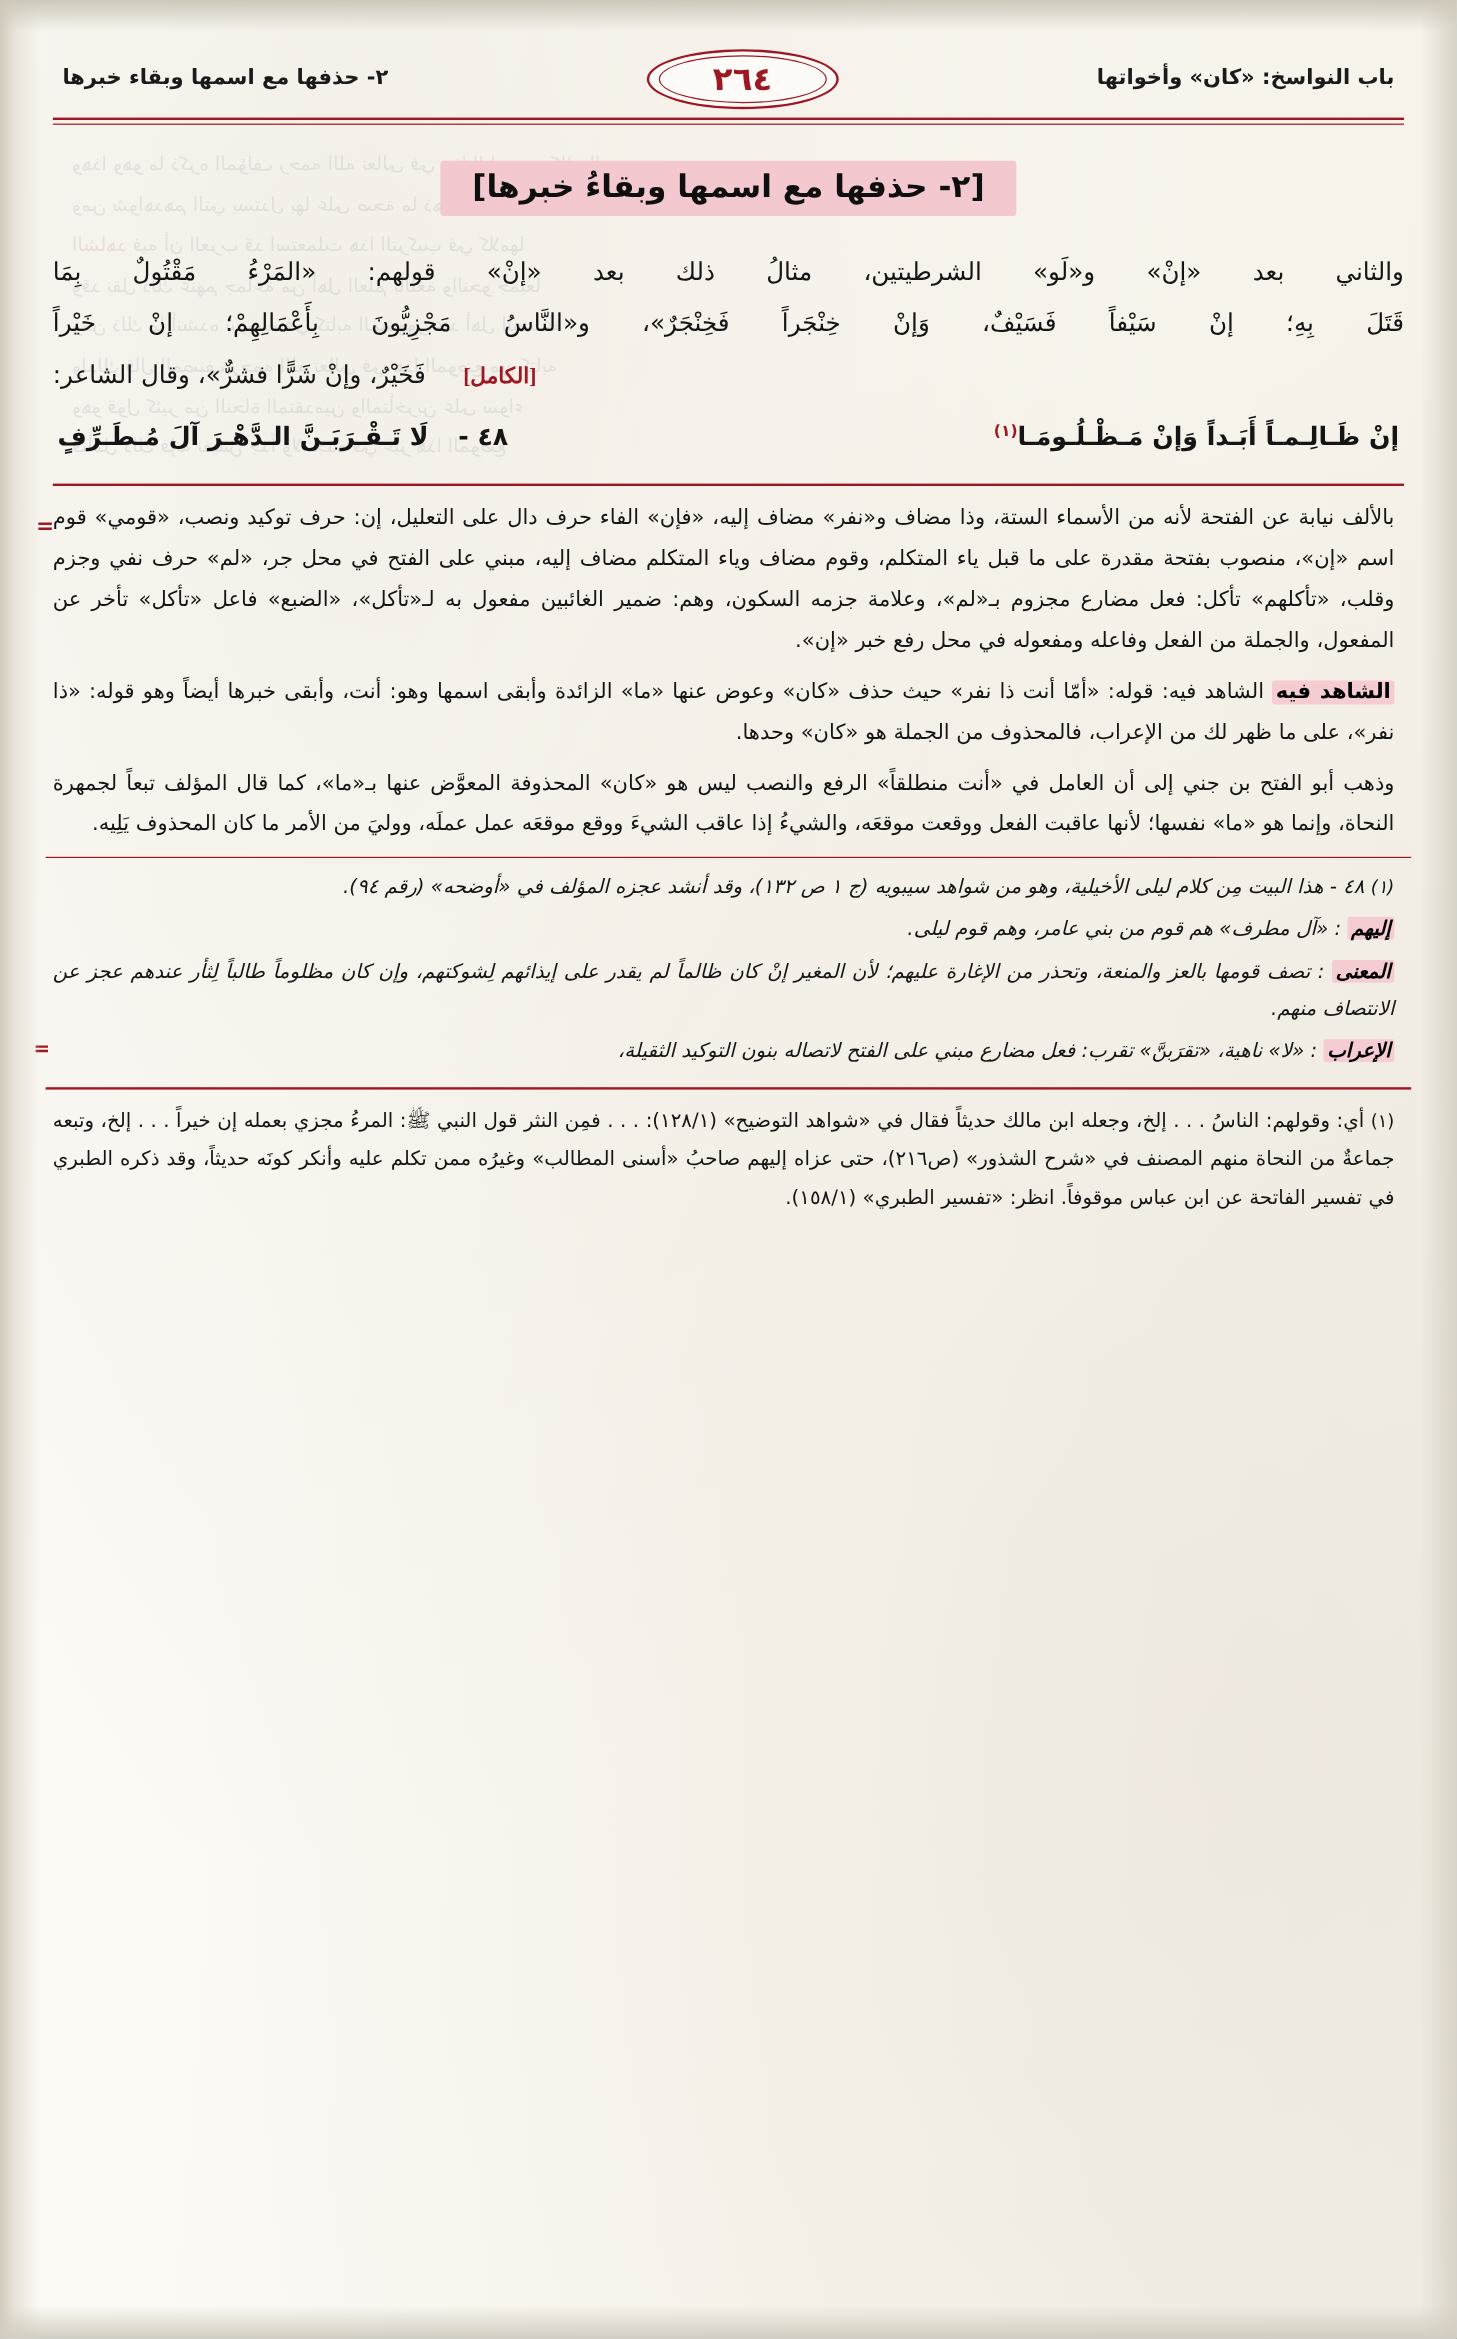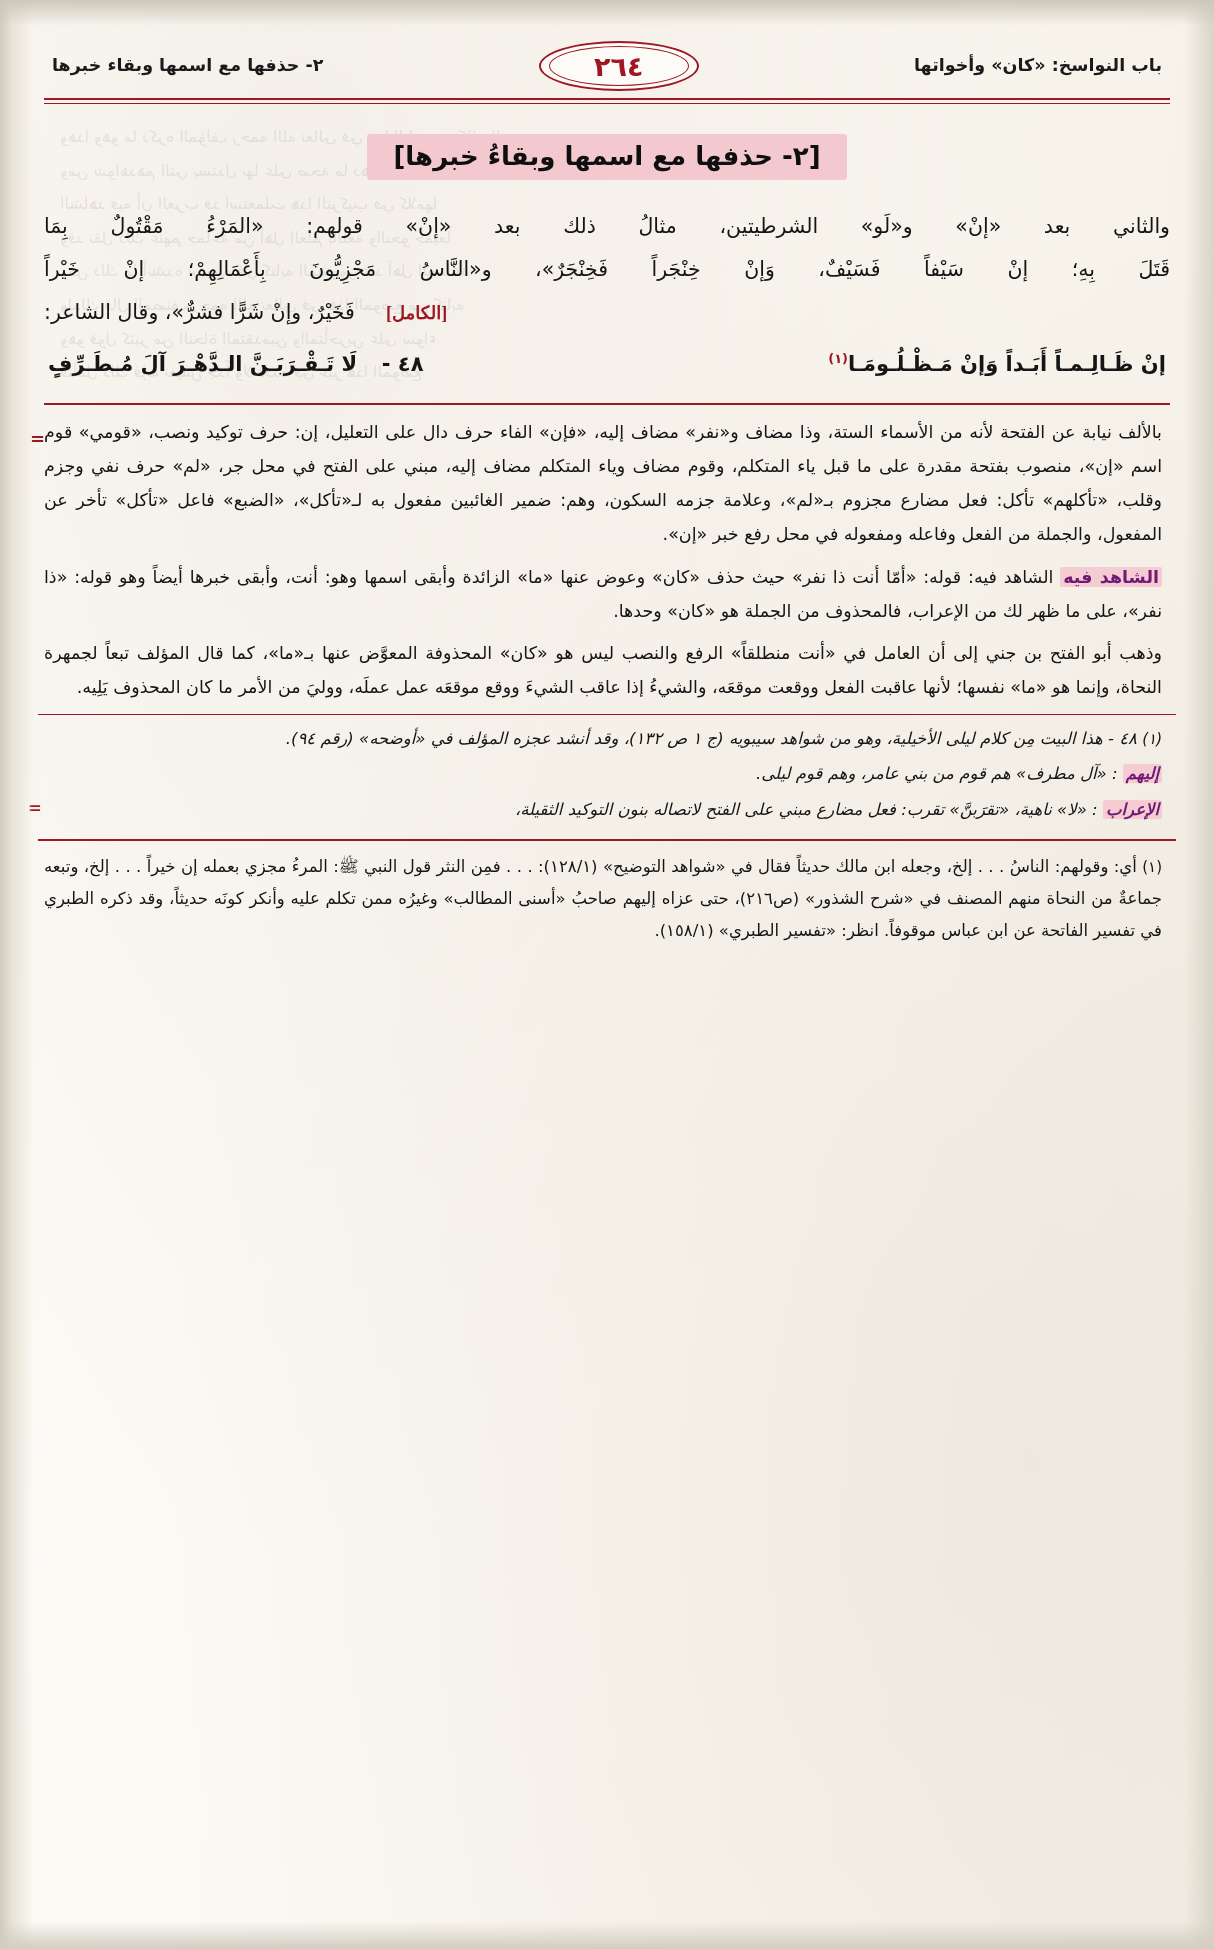--- a/index.html
+++ b/index.html
@@ -184,21 +184,21 @@
   .commentary p { margin: 0 0 8px 0; }
   .cont-mark {
     position: absolute;
     left: -8px;
     top: 6px;
     color: #9d1822;
     font-size: 18px;
     font-weight: bold;
   }
   .hl {
-    color: #701a75;
+    color: #000000;
     font-weight: bold;
     background: #f5ccd1;
     padding: 0 3px;
     border-radius: 2px;
   }
 
   .rule-thin {
     margin: 10px 0 8px 0;
     border-top: 1px solid #9d1822;
   }
@@ -328,20 +328,24 @@
     <div class="foot">
       <p>
         <span class="fn-num">(١)</span>
         <span>٤٨ - هذا البيت مِن كلام ليلى الأخيلية، وهو من شواهد سيبويه (ج ١ ص ١٣٢)، وقد أنشد عجزه المؤلف في «أوضحه» (رقم ٩٤).</span>
       </p>
       <p>
         <span class="hl">إليهم</span>
         <span>: «آل مطرف» هم قوم من بني عامر، وهم قوم ليلى.</span>
       </p>
       <p>
+        <span class="hl">المعنى</span>
+        <span>: تصف قومها بالعز والمنعة، وتحذر من الإغارة عليهم؛ لأن المغير إنْ كان ظالماً لم يقدر على إيذائهم لِشوكتهم، وإن كان مظلوماً طالباً لِثأر عندهم عجز عن الانتصاف منهم.</span>
+      </p>
+      <p>
         <span class="hl">الإعراب</span>
         <span>: «لا» ناهية، «تقرَبنَّ» تقرب: فعل مضارع مبني على الفتح لاتصاله بنون التوكيد الثقيلة،</span>
       </p>
       <span class="eq">=</span>
     </div>
 
     <div class="rule-bottom"></div>
 
     <div class="foot2">
       <p>

